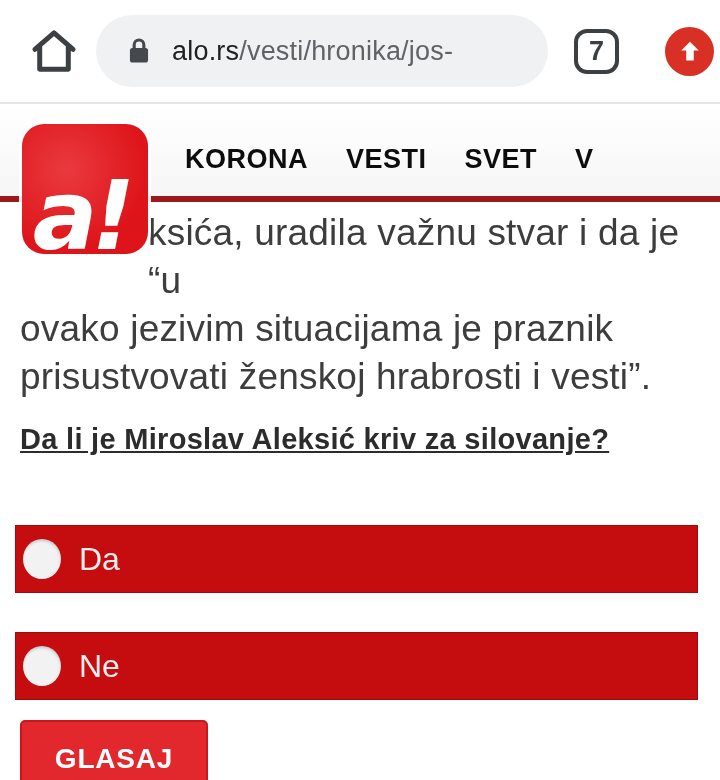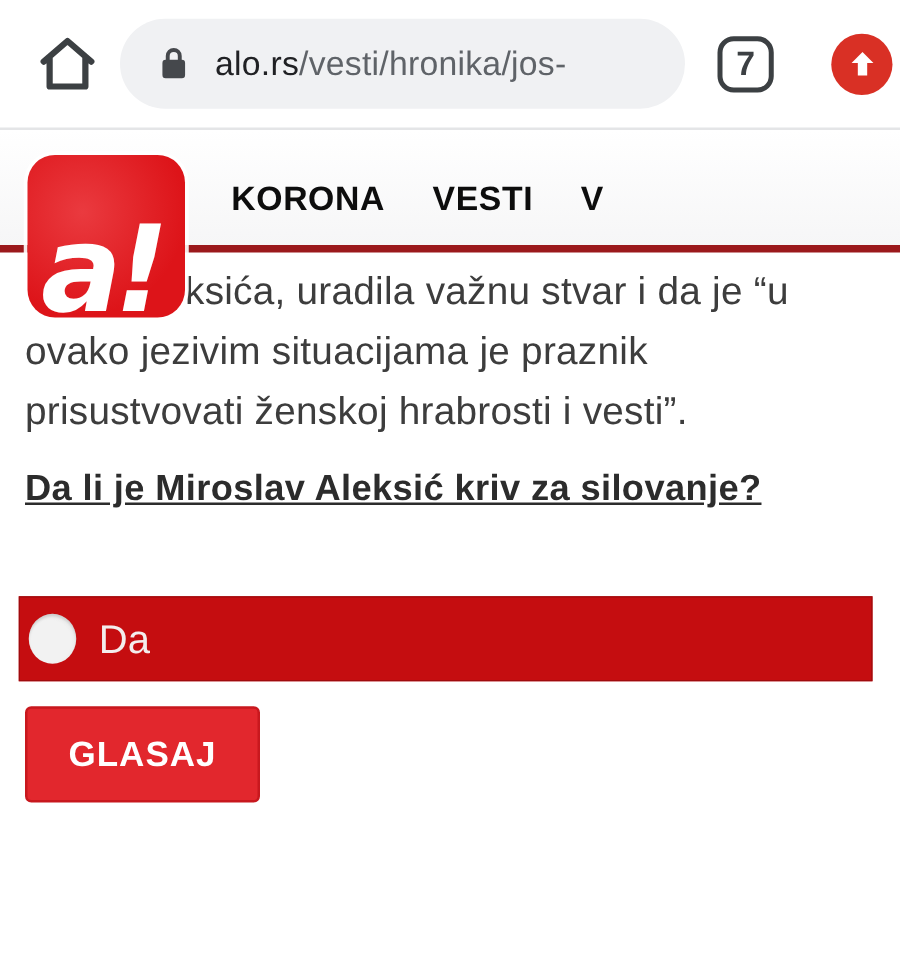--- a/index.html
+++ b/index.html
@@ -30,21 +30,21 @@
   .logo { position:absolute; left:22px; top:20px; width:126px; height:130px; z-index:10;
     background:radial-gradient(circle at 35% 35%, #ea3a3f, #dd1419 70%);
     border-radius:22px; box-shadow:0 0 0 3px rgba(255,255,255,0.9);
     display:flex; align-items:flex-end; justify-content:center; overflow:hidden; }
   .logo-text { font-family:"DejaVu Sans", sans-serif; font-weight:800; font-style:italic;
     font-size:96px; line-height:1; color:#ffffff; letter-spacing:-6px;
     transform:translate(-4px, 10px); }
 
   
   .article { padding:0 20px; }
-  .para-line { font-size:31px; line-height:48px; color:#3d3d3d; letter-spacing:0.2px; }
+  .para-line { font-size:37px; line-height:48px; color:#3d3d3d; letter-spacing:0.2px; }
   .para-line.first { margin-top:7px; padding-left:128px; }
   .question { margin:22px 0 0 0; font-size:29px; font-weight:700; color:#2c2c2c;
     letter-spacing:0.3px;text-decoration:underline; }
 
   
   .poll { margin-top:69px; }
   .poll-option { height:68px; margin:0 22px 0 15px; background:#c50d10;
     border:1px solid #9e0b0d; display:flex; align-items:center; padding-left:7px;
     cursor:pointer; }
   .poll-option + .poll-option { margin-top:39px; }
@@ -83,20 +83,21 @@
     <svg width="30" height="30" viewBox="0 0 24 24">
       <path d="M12 4.5 L19 11.5 H15 V19.5 H9 V11.5 H5 Z" fill="#ffffff"></path>
     </svg>
   </div>
 </div>
 
 <div class="site-header">
   <div class="nav">
     <span class="nav-item">KORONA</span>
     <span class="nav-item">VESTI</span>
+    <span class="nav-item">SVET</span>
     <span class="nav-item">V</span>
   </div>
   <div class="logo">
     <span class="logo-text">a!</span>
   </div>
 </div>
 
 <div class="article">
   <div class="para-line first">ksića, uradila važnu stvar i da je “u</div>
   <div class="para-line">ovako jezivim situacijama je praznik</div>
@@ -104,15 +105,19 @@
 
   <div class="question">Da li je Miroslav Aleksić kriv za silovanje?</div>
 </div>
 
 <div class="poll">
   <div class="poll-option">
     <span class="radio-circle"></span>
     <span class="option-label">Da</span>
   </div>
 
+  <div class="poll-option">
+    <span class="radio-circle"></span>
+    <span class="option-label">Ne</span>
+  </div>
 
   <button class="vote-btn">GLASAJ</button>
 </div>
 
 </body></html>

